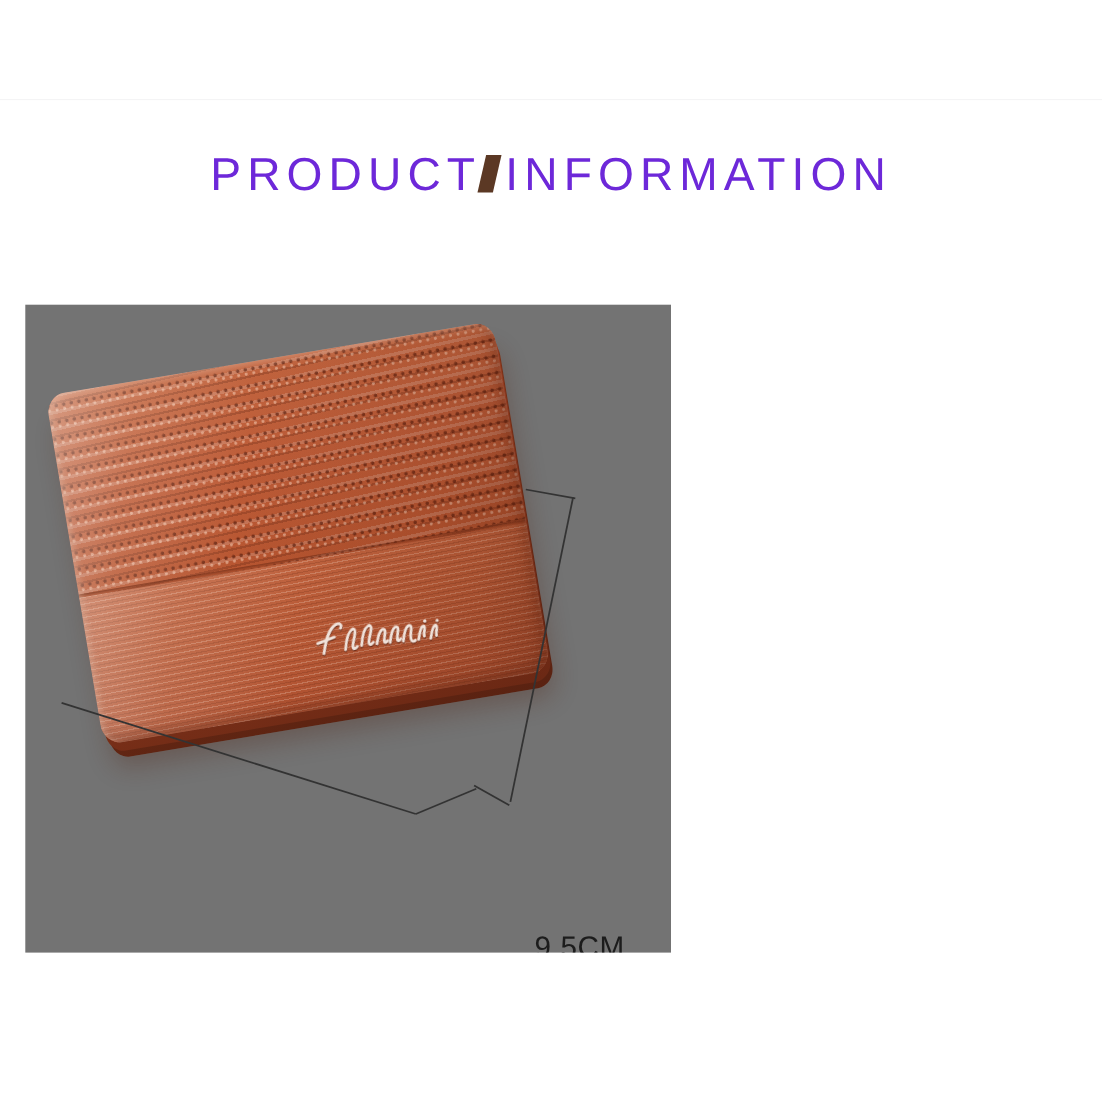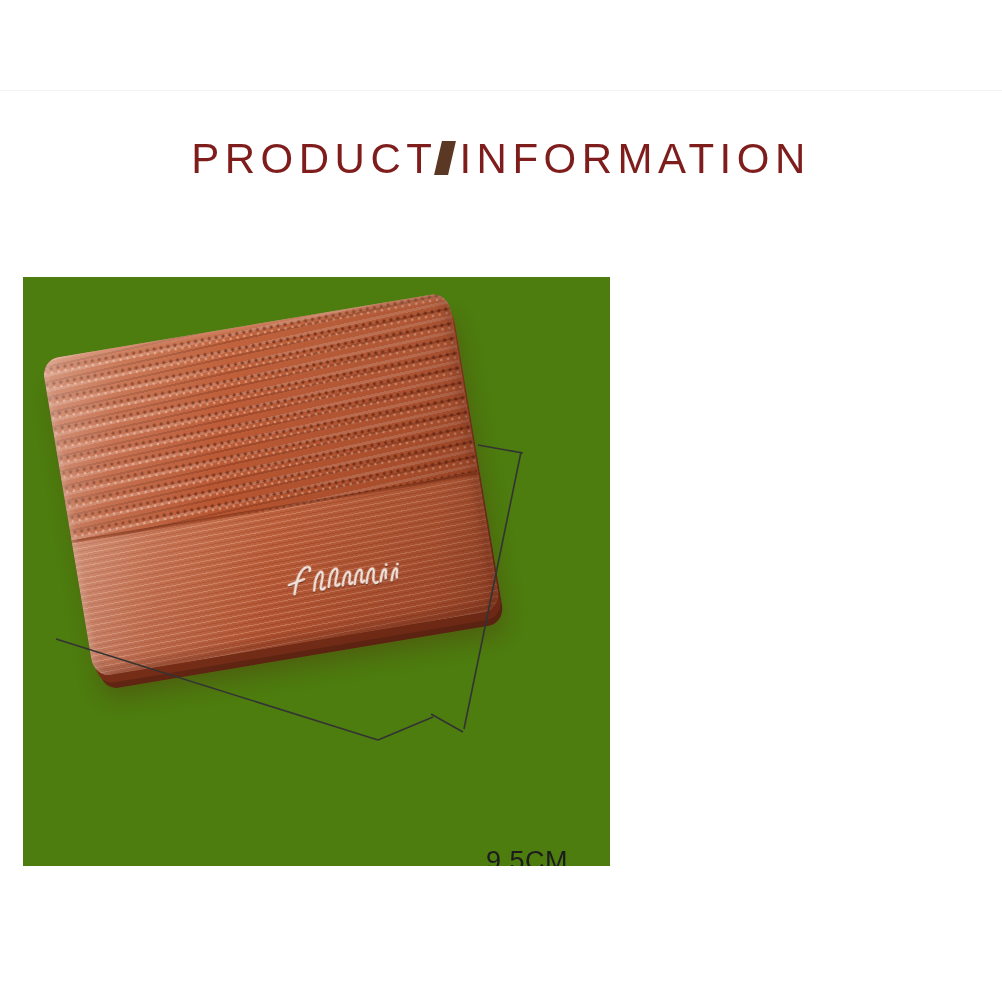--- a/index.html
+++ b/index.html
@@ -30,21 +30,21 @@
   .heading {
     position: absolute;
     left: 0;
     top: 128px;
     width: 1002px;
     text-align: center;
     white-space: nowrap;
     font-size: 42px;
     font-weight: 300;
     letter-spacing: 5.5px;
-    color: #7f1d1d;
+    color: #6d28d9;
     line-height: 56px;
   }
   .heading .word {
     display: inline-block;
     vertical-align: middle;
   }
   .heading .sep {
     display: inline-block;
     vertical-align: middle;
     width: 14px;
@@ -56,21 +56,21 @@
     transform: skewX(-13deg);
   }
 
   
   .panel {
     position: absolute;
     left: 23px;
     top: 277px;
     width: 587px;
     height: 589px;
-    background: #4d7c0f;
+    background: #737373;
     overflow: hidden;
   }
 
   
   .wallet-wrap {
     position: absolute;
     left: 45px;
     top: 45px;
     width: 430px;
     height: 360px;

